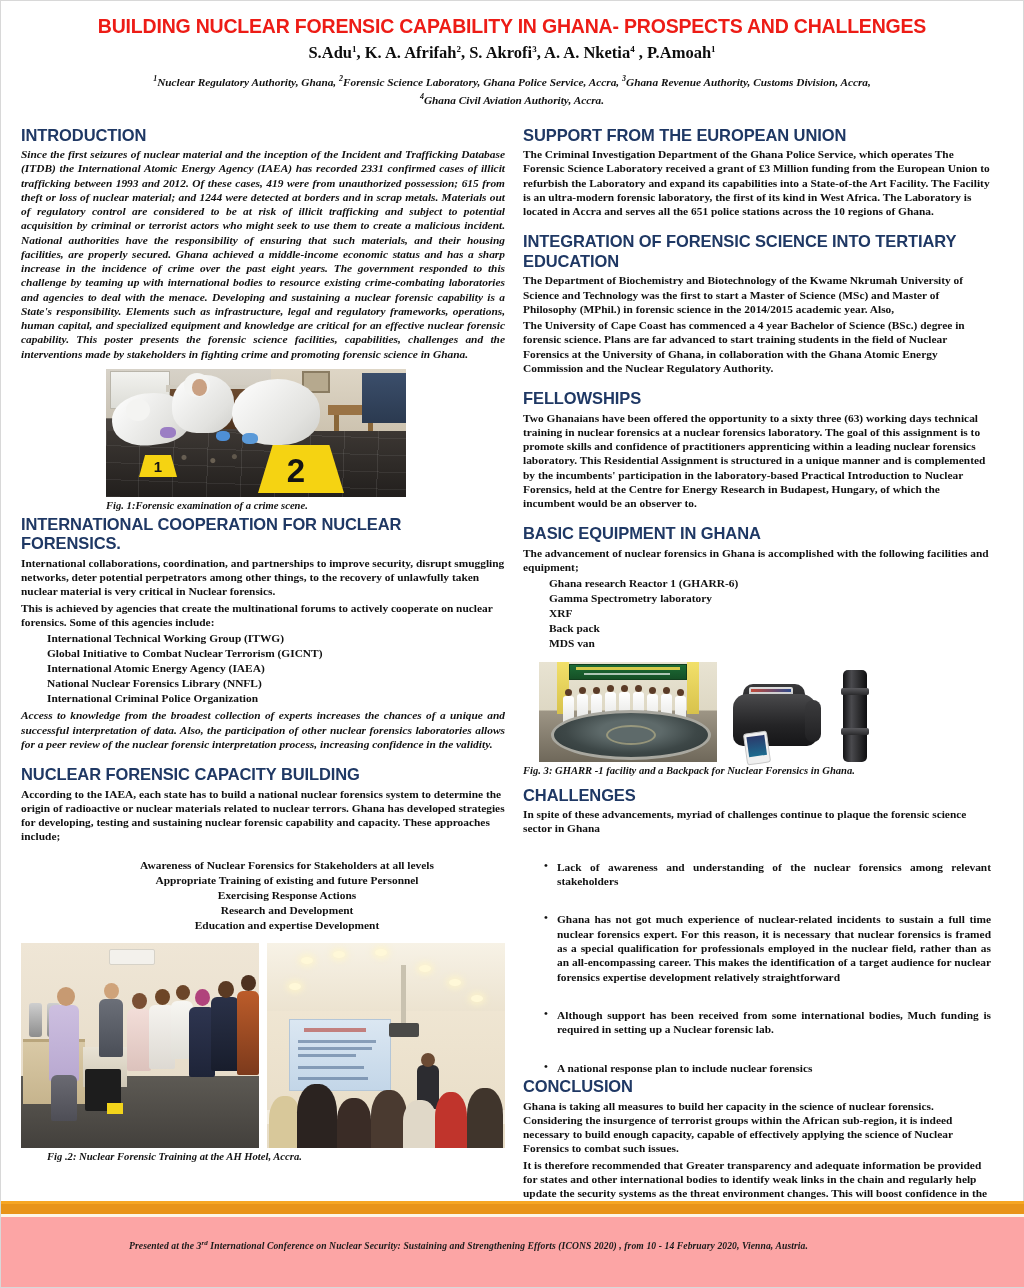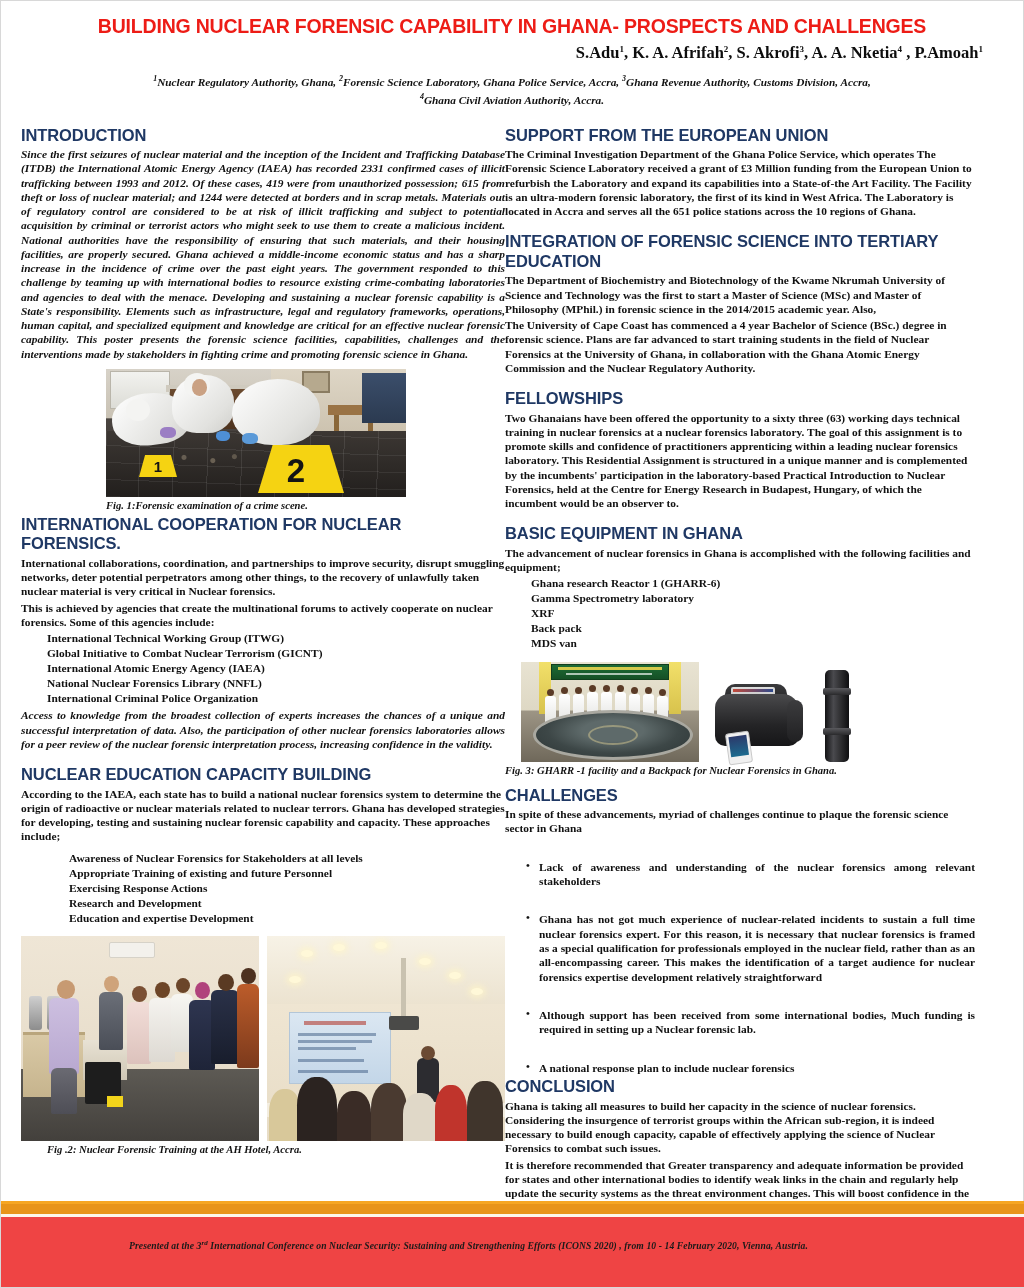--- a/index.html
+++ b/index.html
@@ -33,35 +33,35 @@
   }
   .by-line {
     font-family: "Liberation Serif", serif;
     font-size: 12px; font-weight: bold; color: #111;
     margin: 4px 0 10px 0;
   }
   .authors {
     font-family: "Liberation Serif", serif;
     font-weight: bold; font-size: 16.5px; color: #0d0d0d;
     margin: 6px 0 10px 0;
-    text-align: right;
   }
   .authors sup { font-size: 9px; }
   .affiliations {
     font-family: "Liberation Serif", serif;
     font-style: italic; font-weight: bold;
     font-size: 11.3px; color: #111; line-height: 1.45;
     margin: 0 auto; max-width: 880px;
   }
   .affiliations sup { font-size: 8px; }
 
   
   .columns {
     display: flex;
     padding: 14px 32px 0 20px;
+    gap: 18px;
     align-items: flex-start;
   }
   .col { width: 484px; }
   .col-right { width: 470px; }
 
   h2.section {
     font-family: "Liberation Sans", sans-serif;
     color: #1F3864;
     font-weight: bold;
     font-size: 16.5px;
@@ -395,21 +395,21 @@
 
   
   .banner-zone {
     position: absolute; left: 0; bottom: 0; width: 1024px;
   }
   .stripe-thin { width: 100%; height: 3px; background: #F6A623; }
   .stripe-orange { width: 100%; height: 10px; background: #E8941A; }
   .stripe-white { width: 100%; height: 3px; background: #fdf6ea; }
   .footer-band {
     width: 100%; height: 70px;
-    background: #ef4444;
+    background: #fca5a5;
     position: relative;
   }
   .footer-text {
     position: absolute; left: 128px; top: 22px;
     font-family: "Liberation Serif", serif;
     font-style: italic; font-weight: bold;
     font-size: 9.6px; color: #1a1a1a;
     letter-spacing: 0.1px;
   }
   .footer-text sup { font-size: 7px; }
@@ -468,23 +468,23 @@
       <p class="body">This is achieved by agencies that create the multinational forums to actively cooperate on nuclear forensics. Some of this agencies include:</p>
       <ul class="plain">
         <li>International Technical Working Group (ITWG)</li>
         <li>Global Initiative to Combat Nuclear Terrorism (GICNT)</li>
         <li>International Atomic Energy Agency (IAEA)</li>
         <li>National Nuclear Forensics Library (NNFL)</li>
         <li>International Criminal Police Organization</li>
       </ul>
       <p class="body just">Access to knowledge from the broadest collection of experts increases the chances of a unique and successful interpretation of data. Also, the participation of other nuclear forensics laboratories allows for a peer review of the nuclear forensic interpretation process, increasing confidence in the validity.</p>
 
-      <h2 class="section gap">NUCLEAR EDUCATION CAPACITY BUILDING</h2>
+      <h2 class="section gap">NUCLEAR FORENSIC CAPACITY BUILDING</h2>
       <p class="body">According to the IAEA, each state has to build a national nuclear forensics system to determine the origin of radioactive or nuclear materials related to nuclear terrors. Ghana has developed strategies for developing, testing and sustaining nuclear forensic capability and capacity. These approaches include;</p>
-      <ul class="plain" style="padding-left:48px; margin-top:7px;">
+      <ul class="plain" style="padding-left:48px; margin-top:14px;text-align:center;">
         <li>Awareness of Nuclear Forensics for Stakeholders at all levels</li>
         <li>Appropriate Training of existing and future Personnel</li>
         <li>Exercising Response Actions</li>
         <li>Research and Development</li>
         <li>Education and expertise Development</li>
       </ul>
 
       <div class="fig2-row">
         <div class="fig2a">
           <div class="ac"></div>

